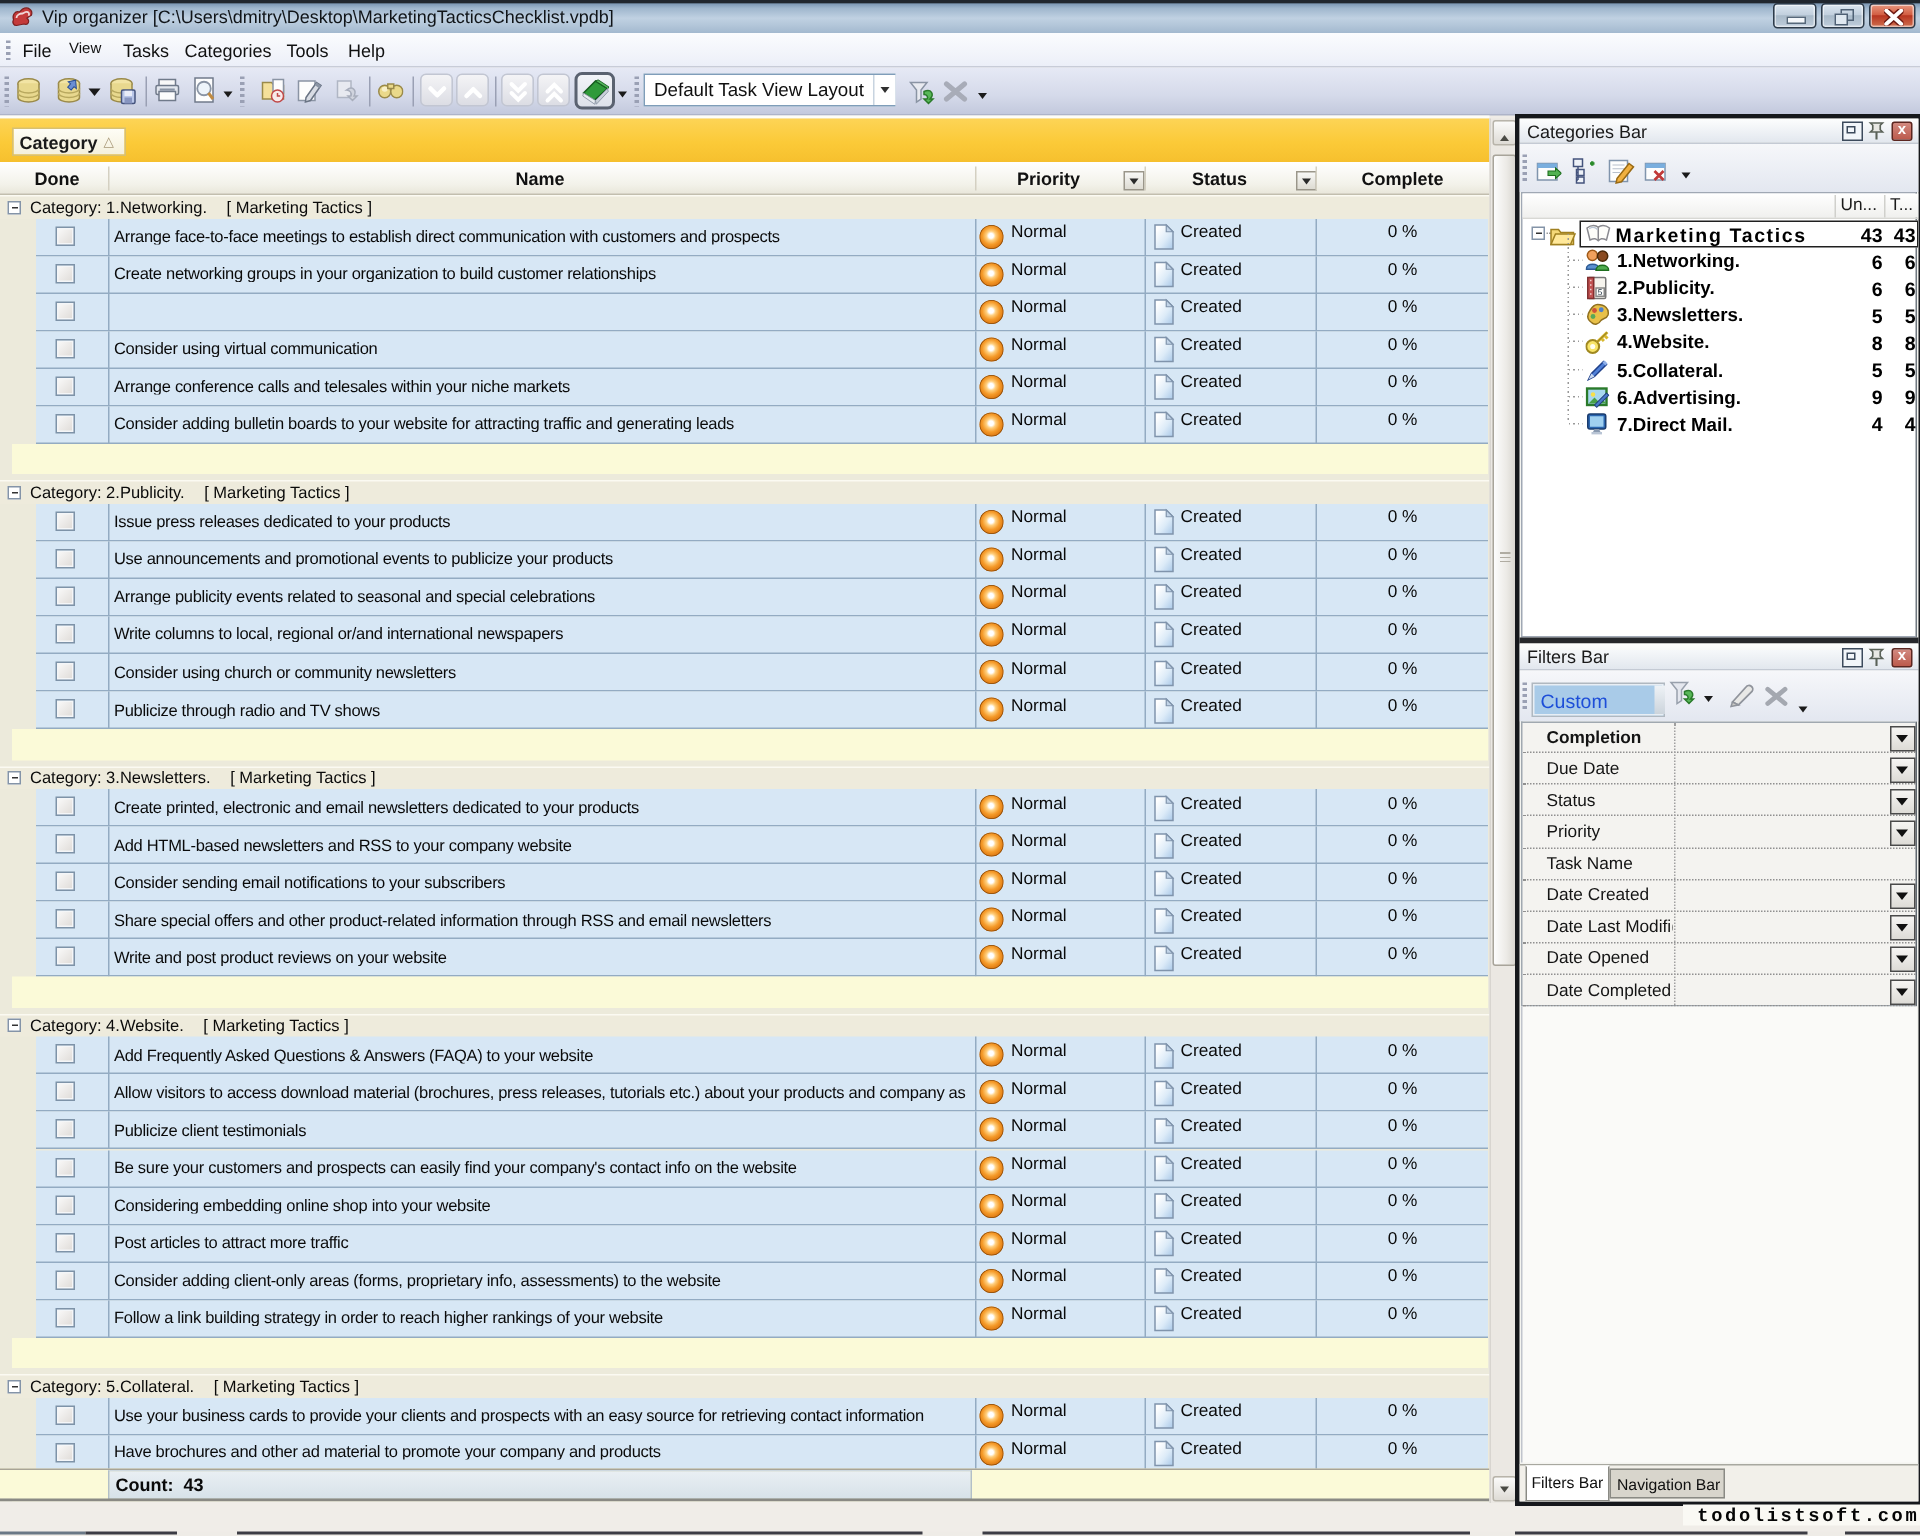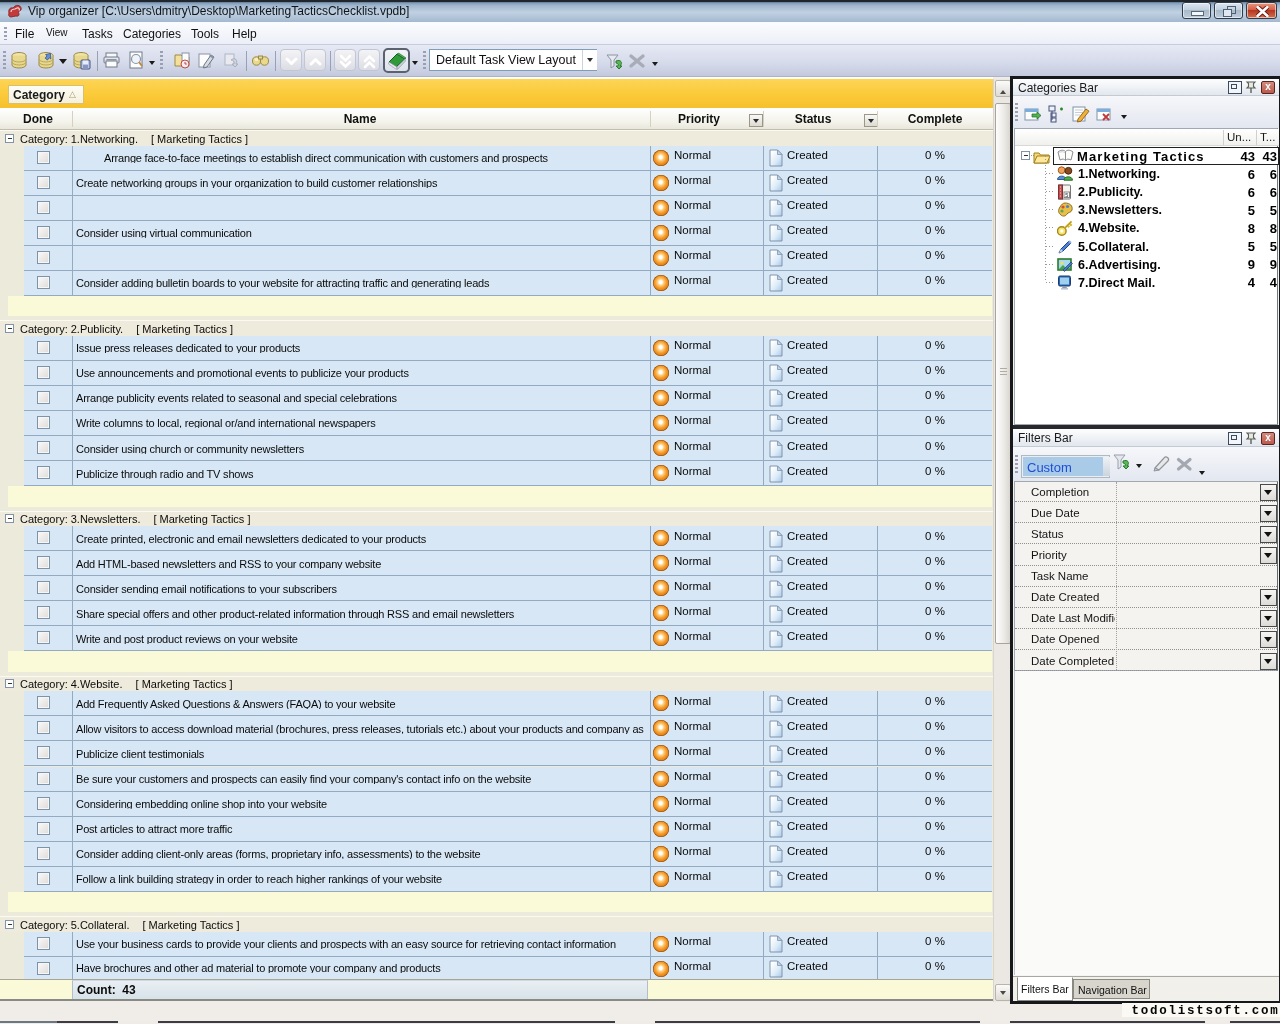--- a/index.html
+++ b/index.html
@@ -170,21 +170,21 @@
       <div class="ab" style="left:1.5px;top:3px;width:4px;height:1px;background:#333;"></div>
     </div>
     <div class="ab tx" style="left:20px;top:1.5px;font-size:11px;color:#0a0a0a;">Category: 1.Networking.<span style="display:inline-block;width:13px;"></span>[ Marketing Tactics ]</div>
   </div>
 <div class="ab" style="left:24px;top:145.5px;width:968px;height:25.05px;background:#d7e7f5;border-bottom:1px solid #93abc2;">
     <div class="ab" style="left:13px;top:5px;width:13px;height:13px;border:1px solid #7e93a8;background:linear-gradient(135deg,#fbfbfb,#dedad6);box-shadow:inset 0 0 0 1px #f4f6f8;"></div>
     <div class="ab" style="left:48px;top:0;width:1px;height:25.05px;background:#93abc2;"></div>
     <div class="ab" style="left:626px;top:0;width:1px;height:25.05px;background:#93abc2;"></div>
     <div class="ab" style="left:739px;top:0;width:1px;height:25.05px;background:#93abc2;"></div>
     <div class="ab" style="left:853px;top:0;width:1px;height:25.05px;background:#93abc2;"></div>
-    <div class="ab" style="left:52px;top:2.5px;width:572px;height:15px;overflow:hidden;margin-left:28px;"><span class="tx" style="font-size:11px;color:#0a0a0a;letter-spacing:-0.2px;">Arrange face-to-face meetings to establish direct communication with customers and prospects</span></div>
+    <div class="ab" style="left:52px;top:2.5px;width:572px;height:15px;overflow:hidden;"><span class="tx" style="font-size:11px;color:#0a0a0a;letter-spacing:-0.2px;">Arrange face-to-face meetings to establish direct communication with customers and prospects</span></div>
     <div class="ab" style="left:629px;top:4px;width:16px;height:16px;border-radius:50%;background:radial-gradient(circle at 48% 45%,#ffffff 0 13%,#ffcf7e 26%,#f59b2a 48%,#e07c14 68%,#b35c0a 88%,#9a4e06 100%);box-shadow:inset 0 0 0 0.5px #8a4a08;"></div>
     <div class="ab tx" style="left:650px;top:3.5px;font-size:11.5px;color:#0a0a0a;">Normal</div>
     <svg class="ab" style="left:745px;top:3.5px" width="14" height="18" viewBox="0 0 14 18">
       <defs>
         <linearGradient id="pg" x1="0" y1="0" x2="1" y2="1">
           <stop offset="0.15" stop-color="#ffffff"></stop>
           <stop offset="0.6" stop-color="#dcebf8"></stop>
           <stop offset="1" stop-color="#a9c8e8"></stop>
         </linearGradient>
       </defs>
@@ -261,20 +261,21 @@
     </svg>
     <div class="ab tx" style="left:763px;top:3.5px;font-size:11.5px;color:#0a0a0a;">Created</div>
     <div class="ab tx" style="left:911px;top:3.5px;width:0;display:flex;justify-content:center;font-size:11.5px;color:#0a0a0a;">0 %</div>
   </div>
 <div class="ab" style="left:24px;top:245.7px;width:968px;height:25.05px;background:#d7e7f5;border-bottom:1px solid #93abc2;">
     <div class="ab" style="left:13px;top:5px;width:13px;height:13px;border:1px solid #7e93a8;background:linear-gradient(135deg,#fbfbfb,#dedad6);box-shadow:inset 0 0 0 1px #f4f6f8;"></div>
     <div class="ab" style="left:48px;top:0;width:1px;height:25.05px;background:#93abc2;"></div>
     <div class="ab" style="left:626px;top:0;width:1px;height:25.05px;background:#93abc2;"></div>
     <div class="ab" style="left:739px;top:0;width:1px;height:25.05px;background:#93abc2;"></div>
     <div class="ab" style="left:853px;top:0;width:1px;height:25.05px;background:#93abc2;"></div>
+    <div class="ab" style="left:52px;top:2.5px;width:572px;height:15px;overflow:hidden;"><span class="tx" style="font-size:11px;color:#0a0a0a;letter-spacing:-0.2px;">Arrange conference calls and telesales within your niche markets</span></div>
     <div class="ab" style="left:629px;top:4px;width:16px;height:16px;border-radius:50%;background:radial-gradient(circle at 48% 45%,#ffffff 0 13%,#ffcf7e 26%,#f59b2a 48%,#e07c14 68%,#b35c0a 88%,#9a4e06 100%);box-shadow:inset 0 0 0 0.5px #8a4a08;"></div>
     <div class="ab tx" style="left:650px;top:3.5px;font-size:11.5px;color:#0a0a0a;">Normal</div>
     <svg class="ab" style="left:745px;top:3.5px" width="14" height="18" viewBox="0 0 14 18">
       <defs>
         <linearGradient id="pg" x1="0" y1="0" x2="1" y2="1">
           <stop offset="0.15" stop-color="#ffffff"></stop>
           <stop offset="0.6" stop-color="#dcebf8"></stop>
           <stop offset="1" stop-color="#a9c8e8"></stop>
         </linearGradient>
       </defs>
@@ -1018,21 +1019,21 @@
       <svg class="ab" style="left:138px;top:8px" width="20" height="17" viewBox="0 0 20 17">
         <path d="M4 13 L13 3 a2.5 2.5 0 0 1 4 3 L8 15z" fill="#e8e8e6" stroke="#90949c" stroke-width="1.2"></path>
         <path d="M4 13 l4 2 -5 1z" fill="#c8c8c4" stroke="#90949c"></path>
       </svg>
       <svg class="ab" style="left:163px;top:10px" width="17" height="15" viewBox="0 0 17 15">
         <path d="M2.5 2.5 L14 12 M14 2.5 L2.5 12" stroke="#a4a8b0" stroke-width="3.2" stroke-linecap="round"></path>
       </svg>
       <div class="ab" style="left:186px;top:24px;border:3px solid transparent;border-top:4px solid #1a1a1a;"></div>
     </div>
     <div class="ab" style="left:1px;top:402px;width:264px;height:190.2px;background:#f4f3f0;border:1px solid #a0a8b0;border-right:1px solid #606870;">
-      <div class="ab" style="left:0;top:0px;width:262px;height:20.13px;border-bottom:1px dotted #909090;">
+      <div class="ab" style="left:0;top:0px;width:262px;height:20.13px;border-bottom:1px dotted #909090;font-weight:bold;">
         <div class="ab tx" style="left:16px;top:3.5px;font-size:11.5px;color:#141414;max-width:84px;overflow:hidden;">Completion</div>
         <div class="ab" style="left:245px;top:1.5px;width:17px;height:17px;background:linear-gradient(#f6f5f3,#dddbd6);border:1.5px solid #4a4a4a;">
           <div class="ab" style="left:3.2px;top:5px;border:4px solid transparent;border-top:5px solid #101010;"></div>
         </div>
       </div>
       <div class="ab" style="left:0;top:21.13px;width:262px;height:20.13px;border-bottom:1px dotted #909090;">
         <div class="ab tx" style="left:16px;top:3.5px;font-size:11.5px;color:#141414;max-width:84px;overflow:hidden;">Due Date</div>
         <div class="ab" style="left:245px;top:1.5px;width:17px;height:17px;background:linear-gradient(#f6f5f3,#dddbd6);border:1.5px solid #4a4a4a;">
           <div class="ab" style="left:3.2px;top:5px;border:4px solid transparent;border-top:5px solid #101010;"></div>
         </div>

